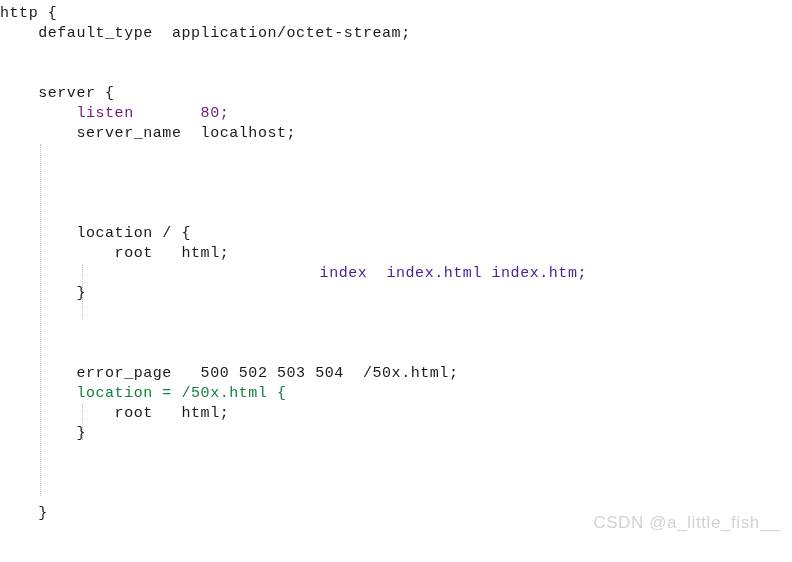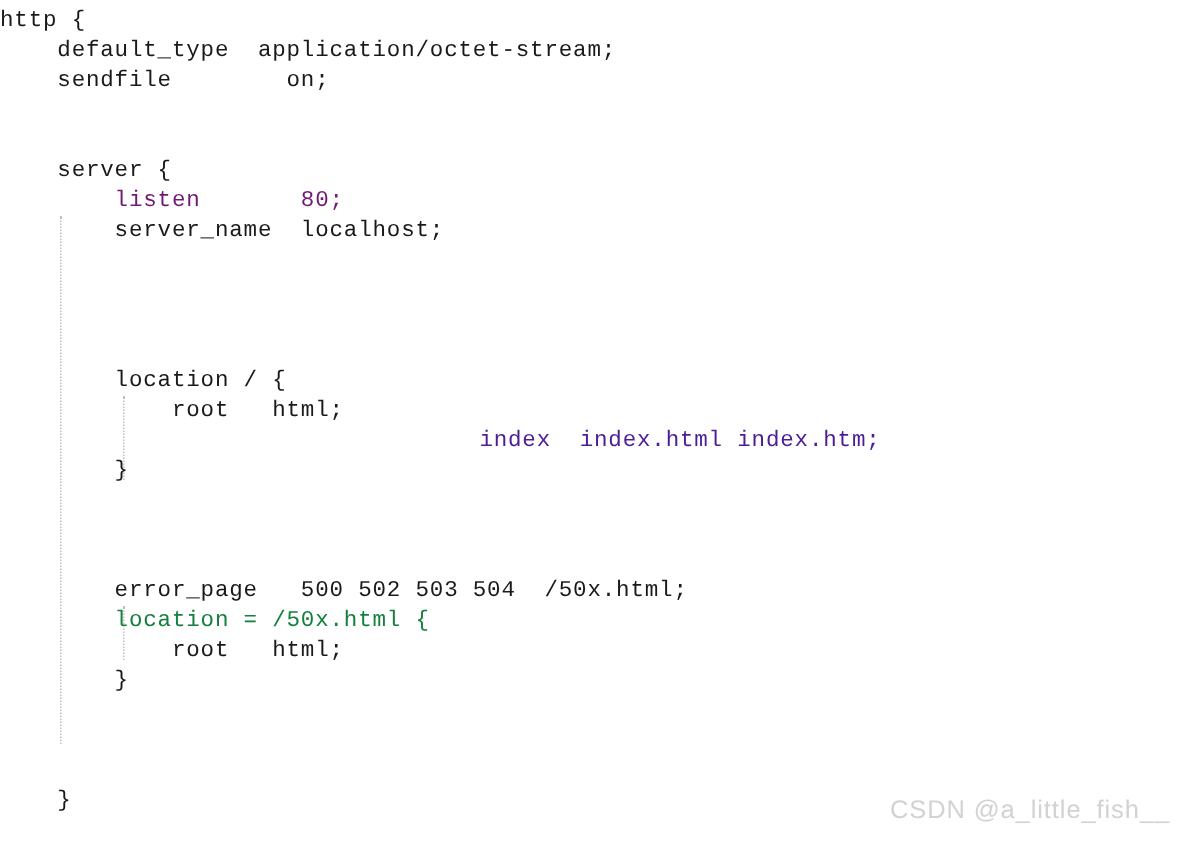--- a/index.html
+++ b/index.html
@@ -45,42 +45,41 @@
   .indent-guide {
     position: absolute;
     width: 1px;
     border-left: 1px dotted #c0c0c0;
     pointer-events: none;
   }
 
   #watermark {
     position: absolute;
     right: 12px;
-    bottom: 12px;
+    bottom: 29px;
     font-family: "Liberation Sans", "DejaVu Sans", sans-serif;
     font-size: 17px;
     color: #d2d2d2;
     letter-spacing: 0.6px;
     white-space: pre;
     user-select: none;
   }
 </style>
 </head>
 <body>
 
 <div id="code-viewer" style="background: rgb(255, 255, 255);">
   <div id="indent-guides">
       <div class="indent-guide" style="left: 40px; top: 144px; height: 352px; border-left-color: rgb(192, 192, 192);"></div>
       <div class="indent-guide" style="left: 82px; top: 264px; height: 56px; border-left-color: rgb(192, 192, 192);"></div>
       <div class="indent-guide" style="left: 82px; top: 404px; height: 36px; border-left-color: rgb(192, 192, 192);"></div>
     </div>
   <div id="code-lines">
       <div class="code-line" style="color: rgb(26, 26, 26);">http {</div>
       <div class="code-line" style="color: rgb(26, 26, 26);">    default_type  application/octet-stream;</div>
-      <div class="code-line" style="color: rgb(26, 26, 26);">    sendfile        on;</div>
       <div class="code-line" style="color: rgb(26, 26, 26);"></div>
       <div class="code-line" style="color: rgb(26, 26, 26);"></div>
       <div class="code-line" style="color: rgb(26, 26, 26);">    server {</div>
       <div class="code-line" style="color: #701a75;">        listen       80;</div>
       <div class="code-line" style="color: rgb(26, 26, 26);">        server_name  localhost;</div>
       <div class="code-line" style="color: rgb(26, 26, 26);"></div>
       <div class="code-line" style="color: rgb(26, 26, 26);"></div>
       <div class="code-line" style="color: rgb(26, 26, 26);"></div>
       <div class="code-line" style="color: rgb(26, 26, 26);"></div>
       <div class="code-line" style="color: rgb(26, 26, 26);">        location / {</div>

